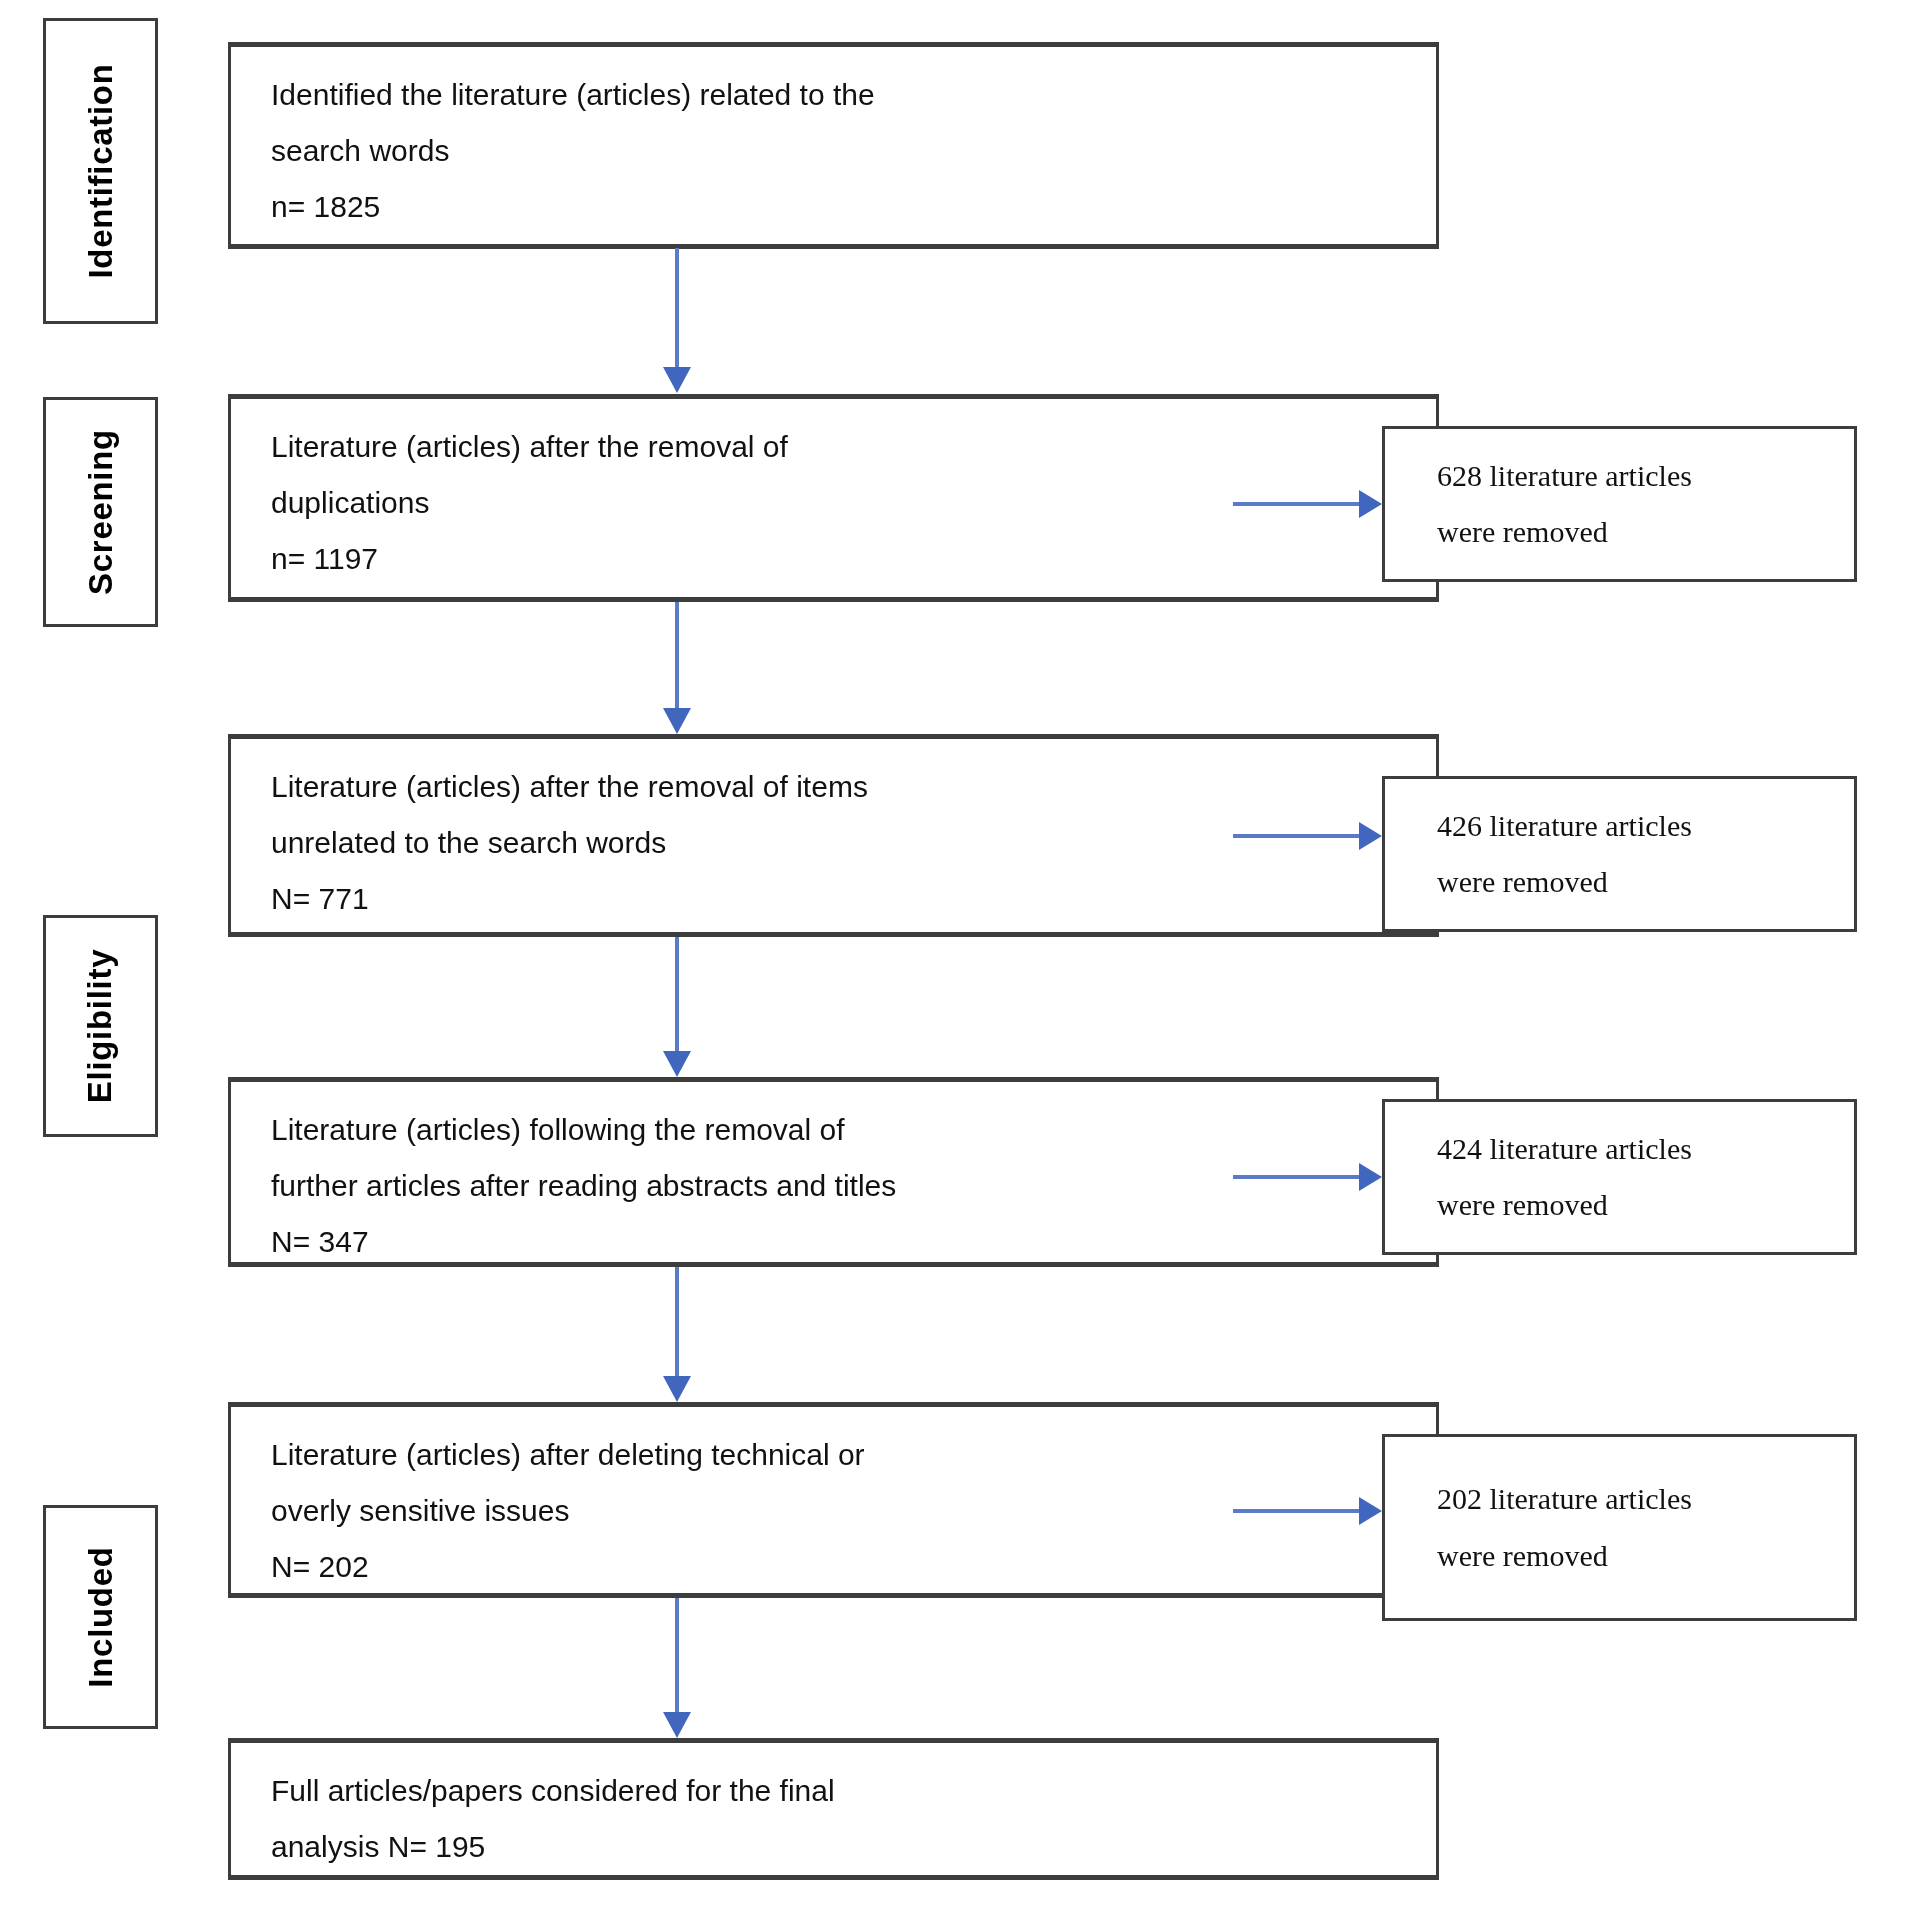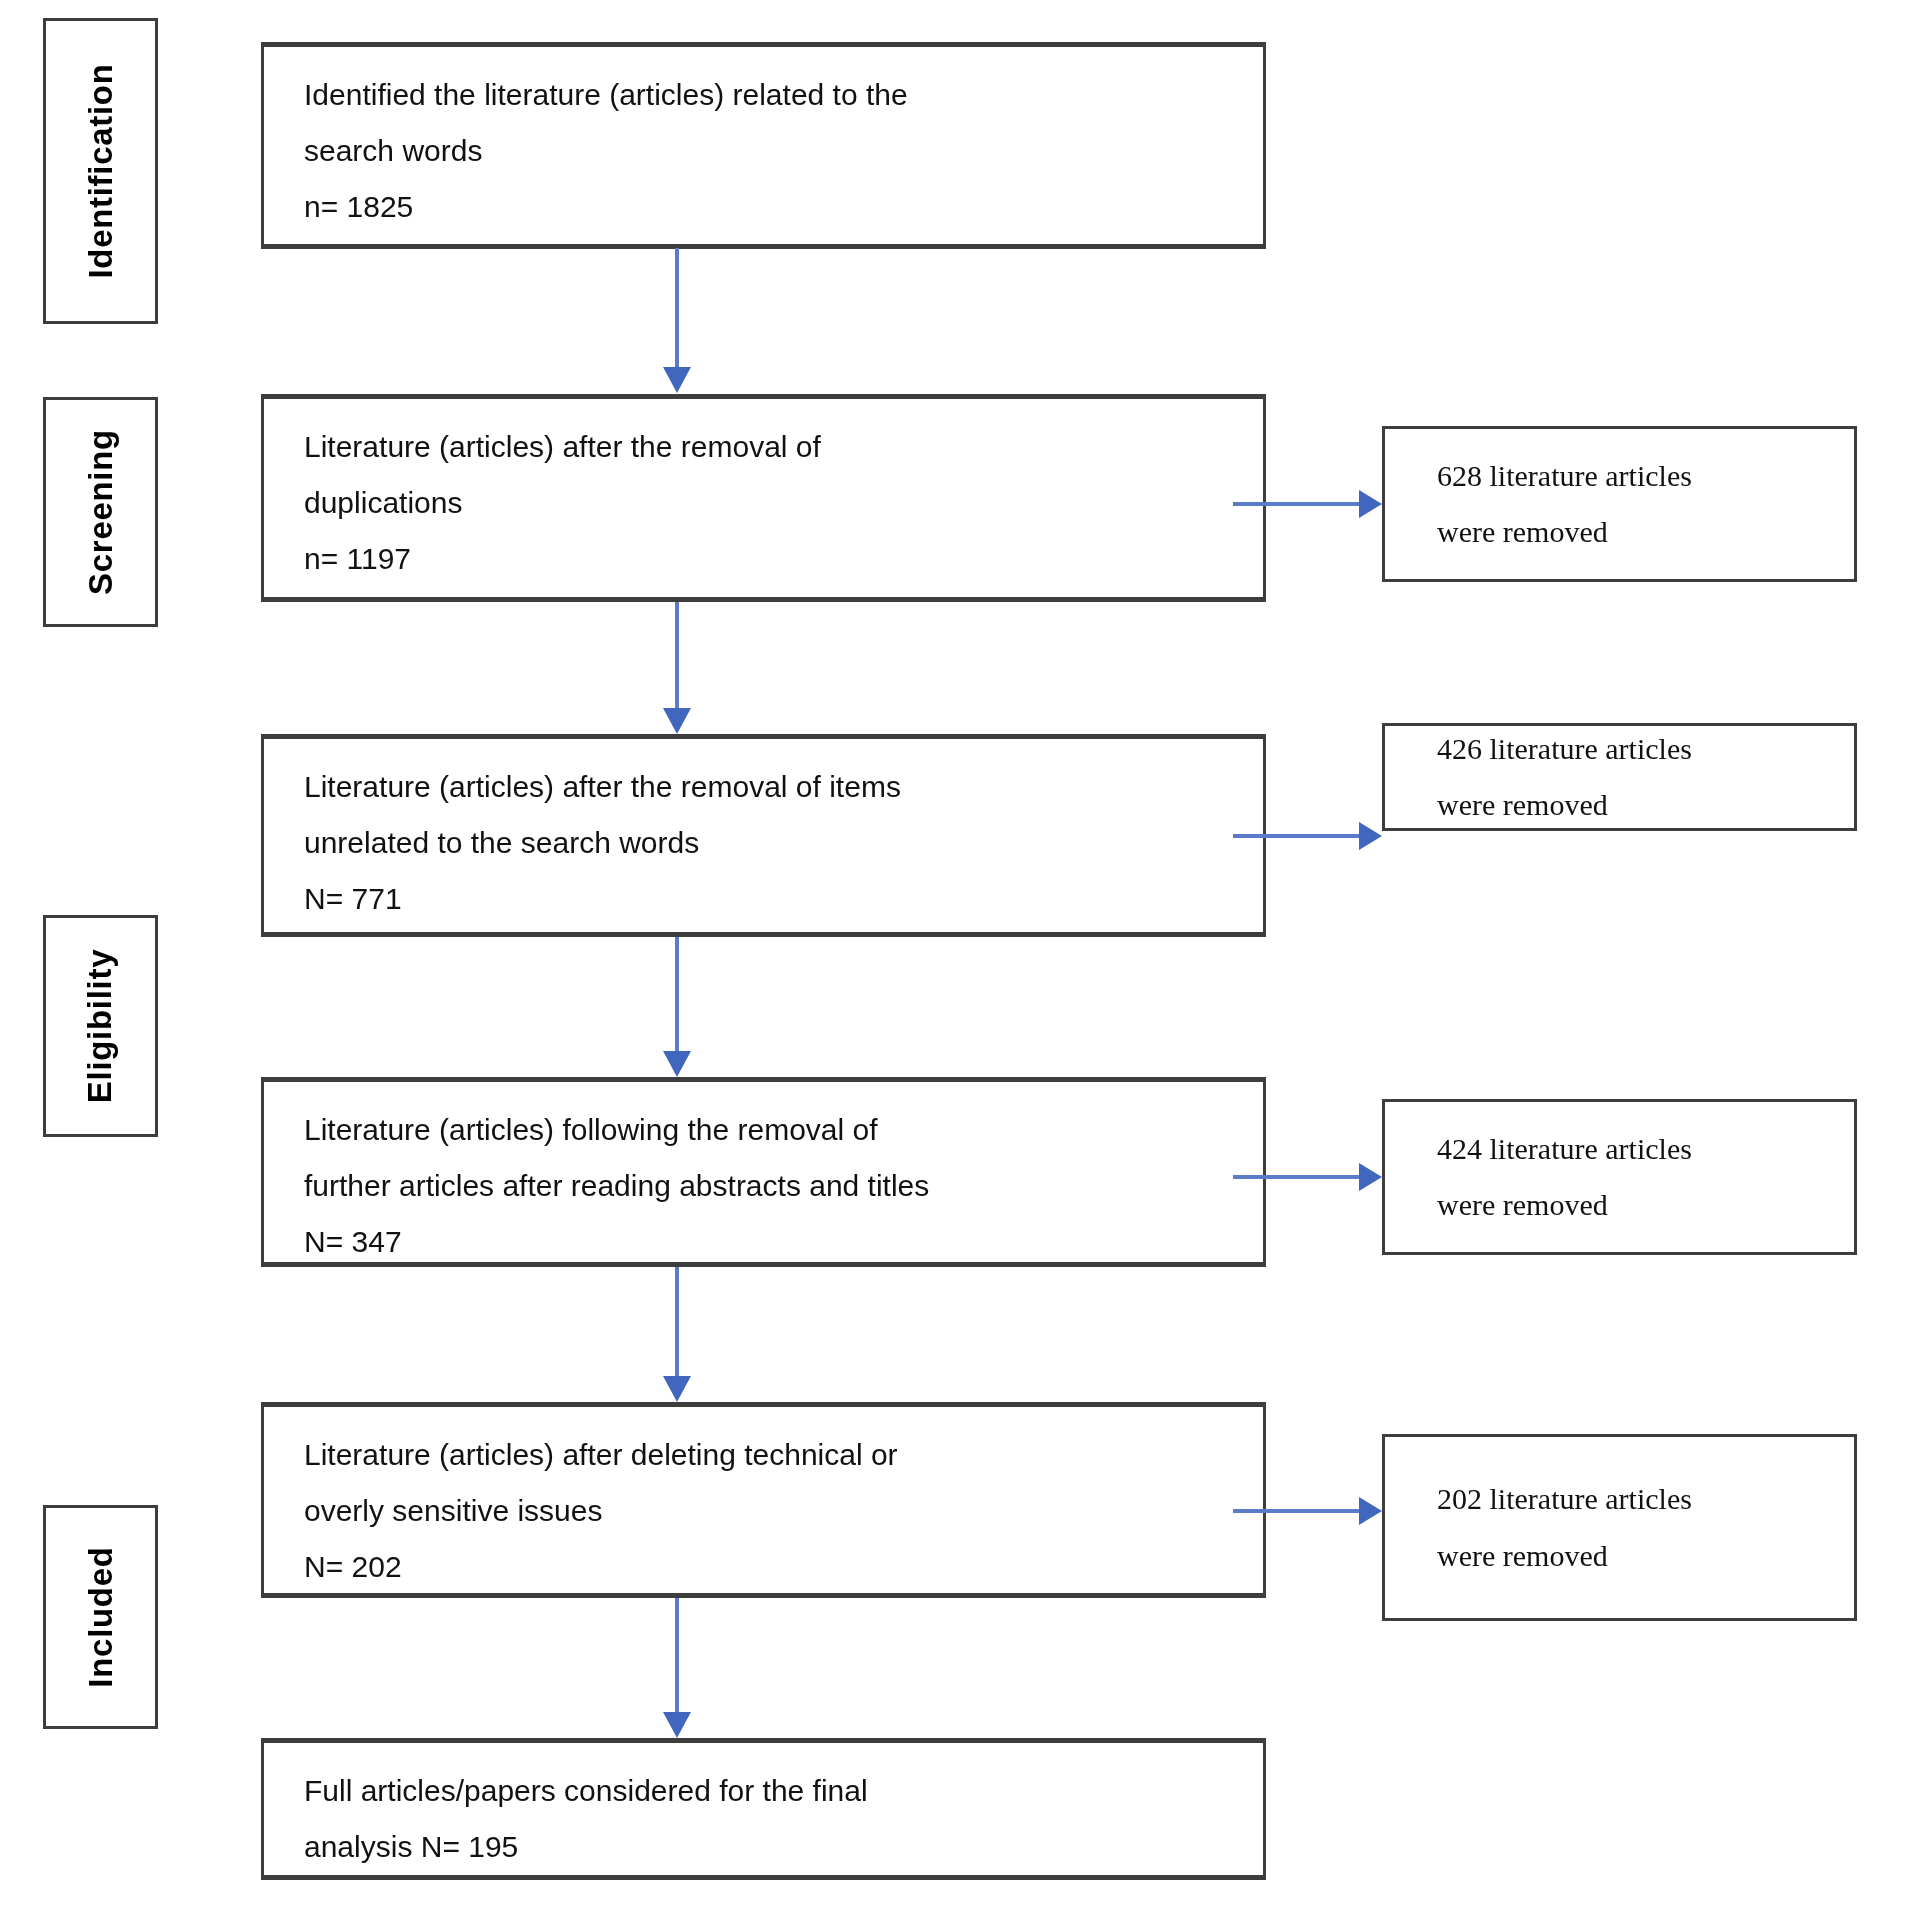--- a/index.html
+++ b/index.html
@@ -35,30 +35,29 @@
     font-weight: bold;
     font-size: 33px;
     letter-spacing: 0.7px;
     color: #000000;
   }
 
   
   .flow-box {
     position: absolute;
     left: 228px;
-    width: 1005px;
+    width: 1211px;
     box-sizing: border-box;
     border: 3.3px solid var(--border, #3d3d3d);
     border-top-width: 5.2px;
     border-bottom-width: 5.2px;
     background: #ffffff;
     padding: 19.5px 33px 0 40px;
     font-size: 30px;
     line-height: 1.88;
-    margin-left: 33px;
   }
   .flow-text, .flow-count, .side-text {
     white-space: pre-line;
   }
 
   
   .side-box {
     position: absolute;
     left: 1382px;
     width: 475px;
@@ -153,21 +152,21 @@
   </div>
   <div class="flow-box" style="top:1738px;height:142px">
     <div class="flow-text">Full articles/papers considered for the final
 analysis N= 195</div>
   </div>
 
   <div class="side-box" style="top:426px;height:156px">
     <div class="side-text">628 literature articles
 were removed</div>
   </div>
-  <div class="side-box" style="top:723px;height:108px">
+  <div class="side-box" style="top:776px;height:156px">
     <div class="side-text">426 literature articles
 were removed</div>
   </div>
   <div class="side-box" style="top:1099px;height:156px">
     <div class="side-text">424 literature articles
 were removed</div>
   </div>
   <div class="side-box" style="top:1434px;height:187px">
     <div class="side-text">202 literature articles
 were removed</div>

